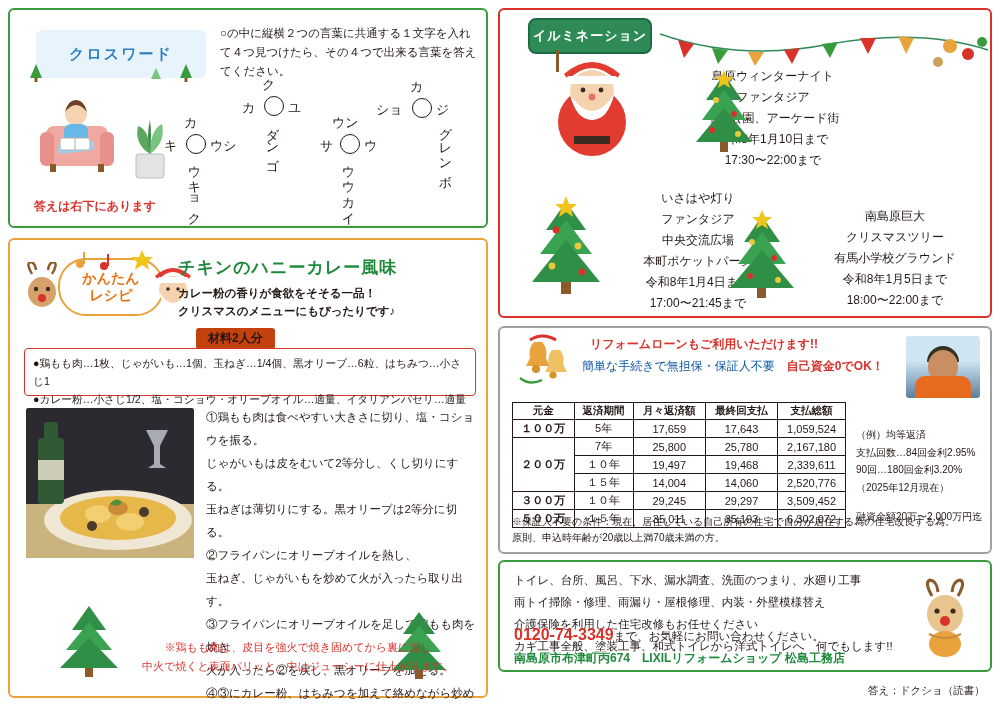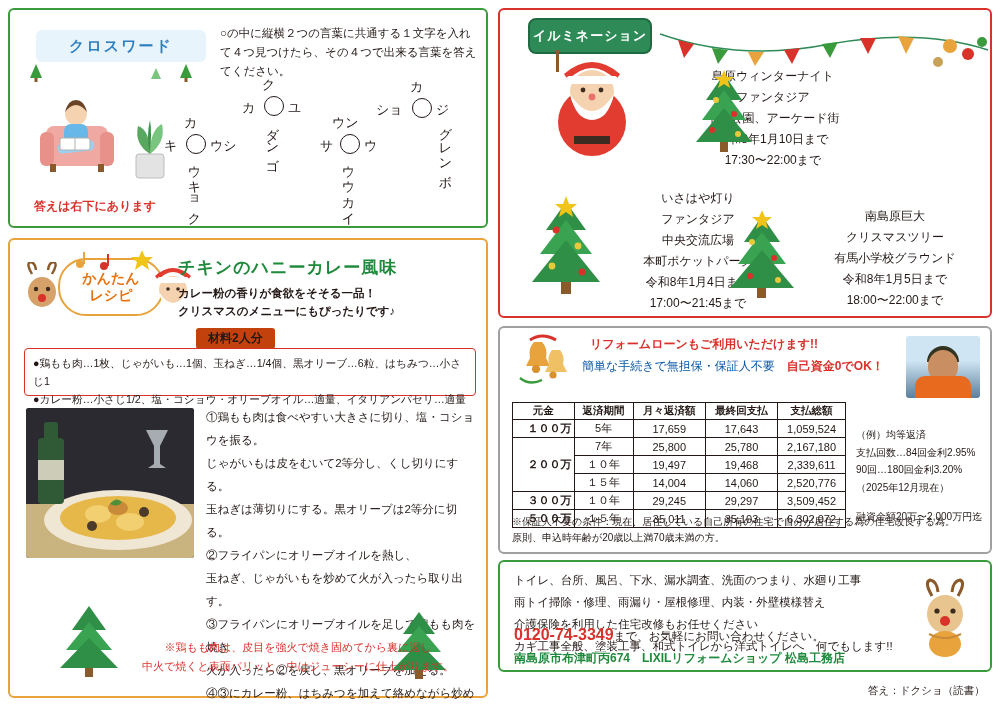--- a/index.html
+++ b/index.html
@@ -18,21 +18,21 @@
   
   .panel { position: absolute; background: #fff; }
   .bd-green { border: 2px solid #3a9b3c; border-radius: 6px; }
   .bd-red   { border: 2px solid #d8322b; border-radius: 6px; }
   .bd-orange{ border: 2px solid #e8a33d; border-radius: 6px; }
   .bd-gray  { border: 2px solid #9fa0a0; border-radius: 6px; }
 
   
   #crossword { left: 8px; top: 8px; width: 480px; height: 220px; }
   .cw-title {
-    position: absolute; left: 26px; top: 20px; width: 170px; height: 32px;
+    position: absolute; left: 26px; top: 20px; width: 170px; height: 48px;
     background: #e8f4fb; border-radius: 6px;
     display: flex; align-items: center; justify-content: center;
     color: #2e7fc1; font-weight: bold; font-size: 15px; letter-spacing: 2px;
   }
   .cw-instr {
     position: absolute; left: 210px; top: 14px; width: 260px;
     font-size: 11.5px; line-height: 1.65; color: #231815;
   }
   .cw-answer {
     position: absolute; left: 24px; top: 188px;
@@ -120,21 +120,21 @@
 
   table.ln-table {
     position: absolute; left: 12px; top: 74px; width: 334px;
     border-collapse: collapse; font-size: 11px;
   }
   table.ln-table th, table.ln-table td {
     border: 1px solid #231815; text-align: center; padding: 1px 2px; height: 17px;
     white-space: nowrap;
   }
   table.ln-table th { font-weight: bold; font-size: 10.5px; }
-  table.ln-table td.amt { font-weight: bold; text-align: right; }
+  table.ln-table td.amt { font-weight: bold; }
   .ln-side {
     position: absolute; left: 356px; top: 98px; width: 132px;
     font-size: 10px; line-height: 1.75;
   }
   .ln-foot {
     position: absolute; left: 12px; top: 186px; width: 470px;
     font-size: 10px; line-height: 1.6;
   }
 
   

